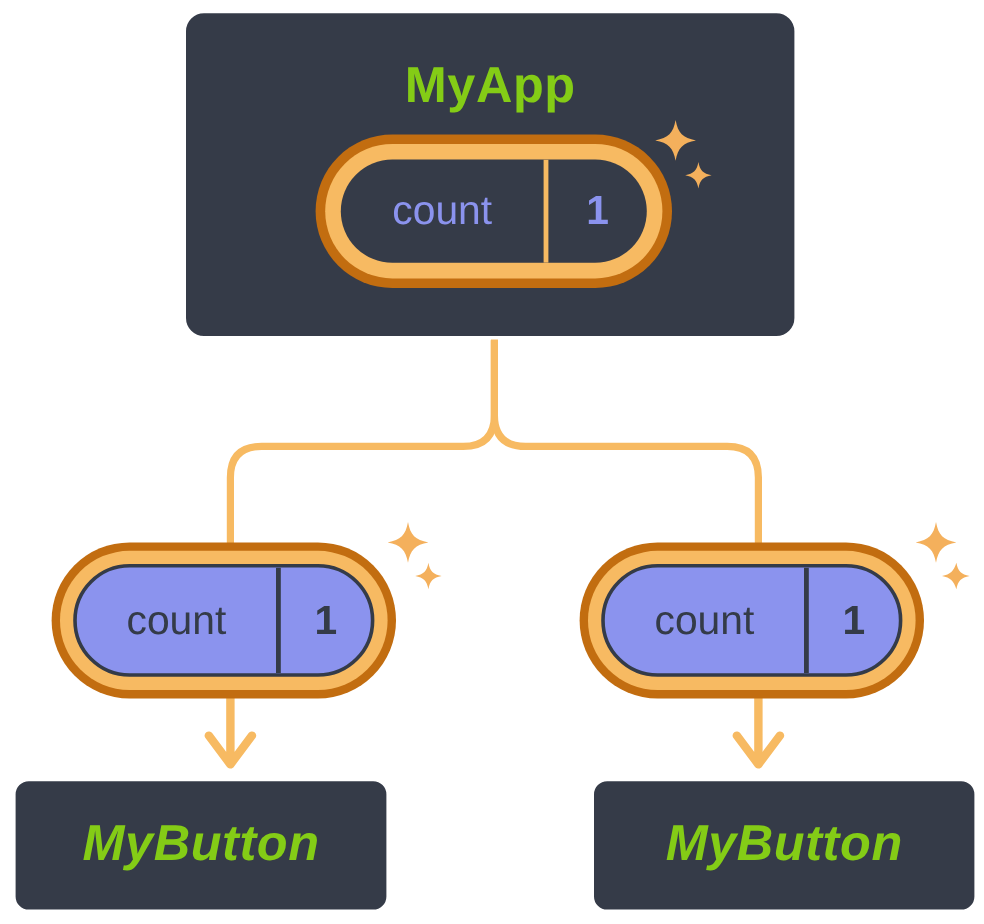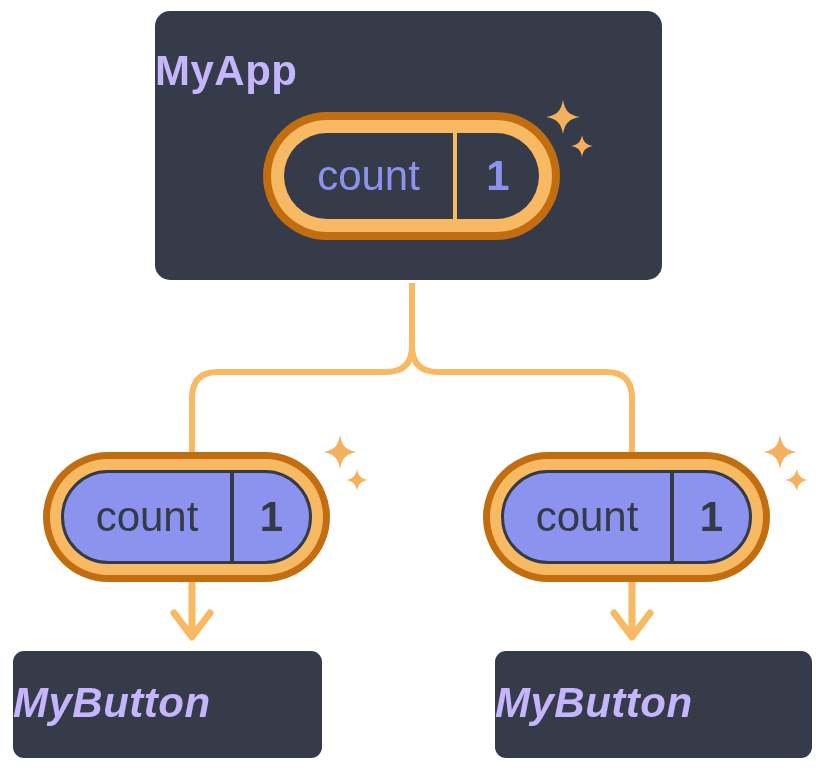--- a/index.html
+++ b/index.html
@@ -24,21 +24,22 @@
     position: absolute;
     background: #353b48;
     border: 3px solid #ffffff;
     border-radius: 18px;
     box-sizing: border-box;
     z-index: 2;
   }
   .node-title {
     position: absolute;
     left: 0; right: 0;
-    color: #c4b5fd;
+    text-align: center;
+    color: #84cc16;
     font-size: 42px;
     font-weight: 600;
     letter-spacing: 0.5px;
   }
   .root-node { left: 152px; top: 8px; width: 513px; height: 275px; }
   .root-node .node-title { top: 36px; }
 
   .leaf-node { border-radius: 14px; font-style: italic; }
   .leaf-node .node-title { top: 50%; transform: translateY(-54%); }
   .leaf-left  { left: 10px;  top: 648px; width: 315px; height: 113px; }
@@ -62,21 +63,21 @@
     width: 100%; height: 100%;
     border-radius: 999px;
     display: flex;
     align-items: stretch;
     overflow: hidden;
   }
   .pill-cell {
     display: flex;
     align-items: center;
     justify-content: center;
-    font-size: 42px;
+    font-size: 34px;
   }
   .pill-divider { width: 4px; }
 
   
   .state-pill { left: 263px; top: 112px; width: 297px; height: 128px; padding: 8px; }
   .state-pill .pill-mid { padding: 13px; }
   .state-pill .pill-inner { background: #353b48; }
   .state-pill .pill-label { width: 169px; color: #8b93ee; font-weight: 400; }
   .state-pill .pill-divider { background: #f7ba62; }
   .state-pill .pill-value { flex: 1; color: #8b93ee; font-weight: 700; }

